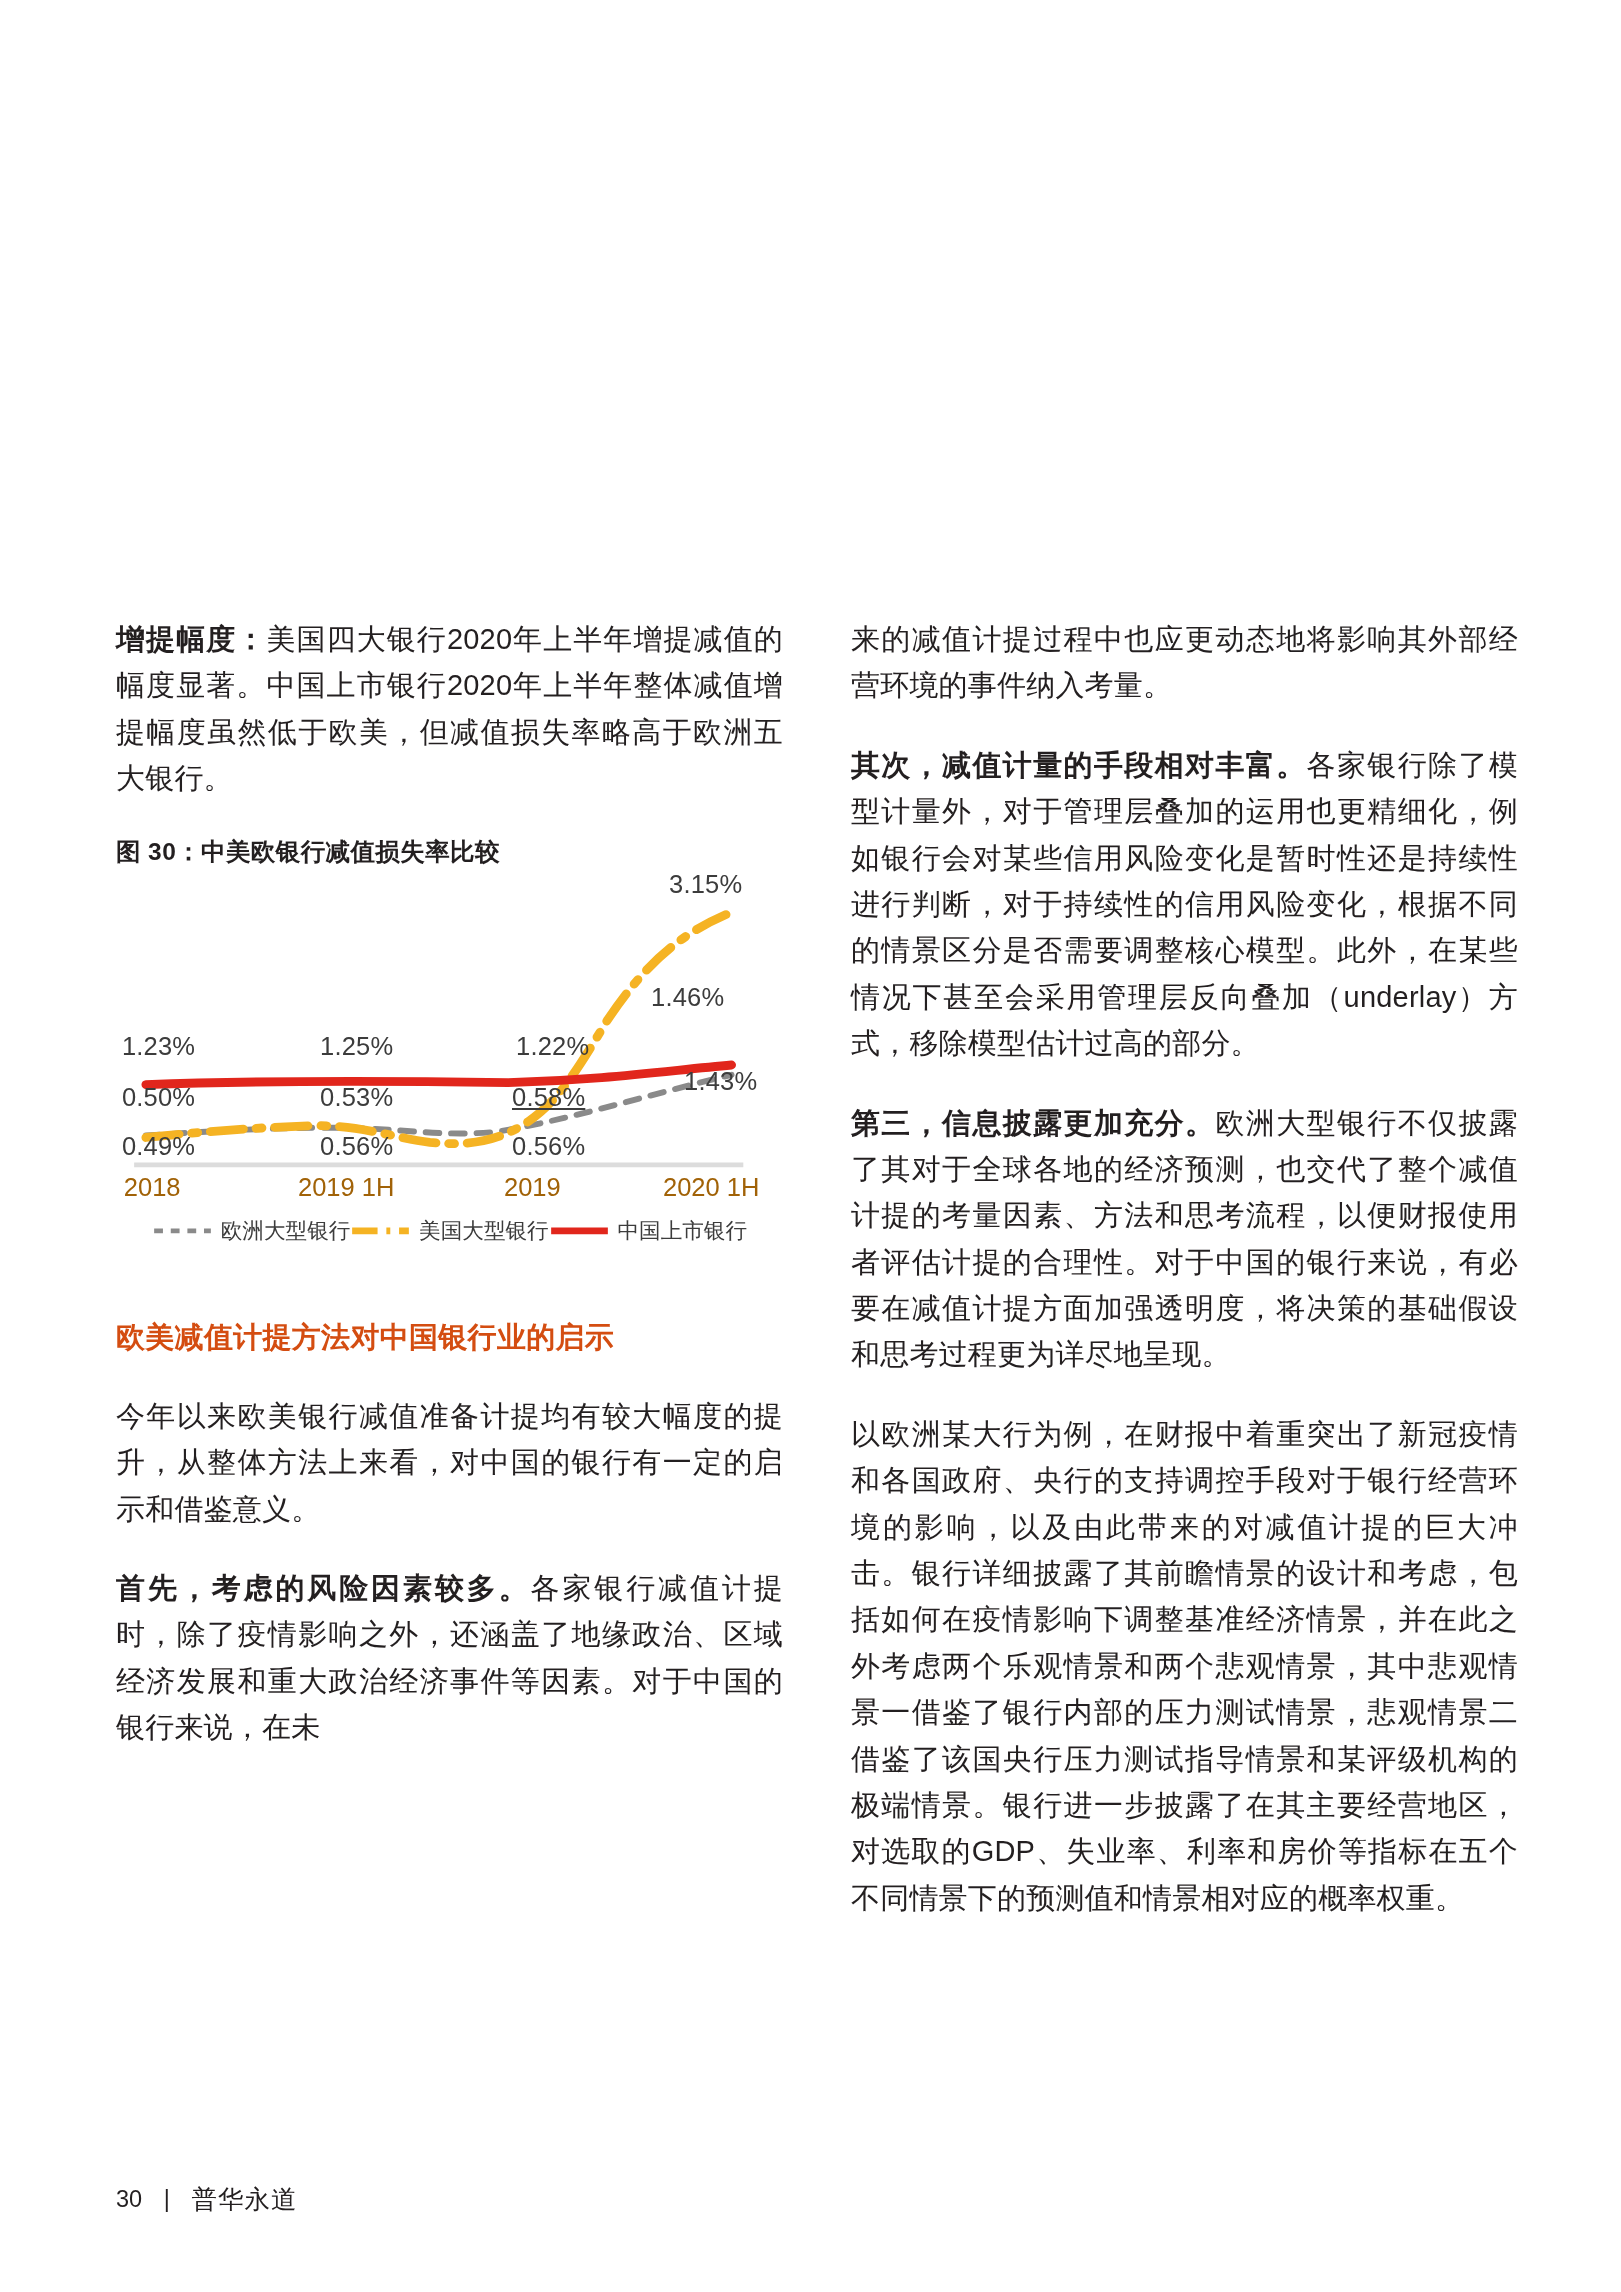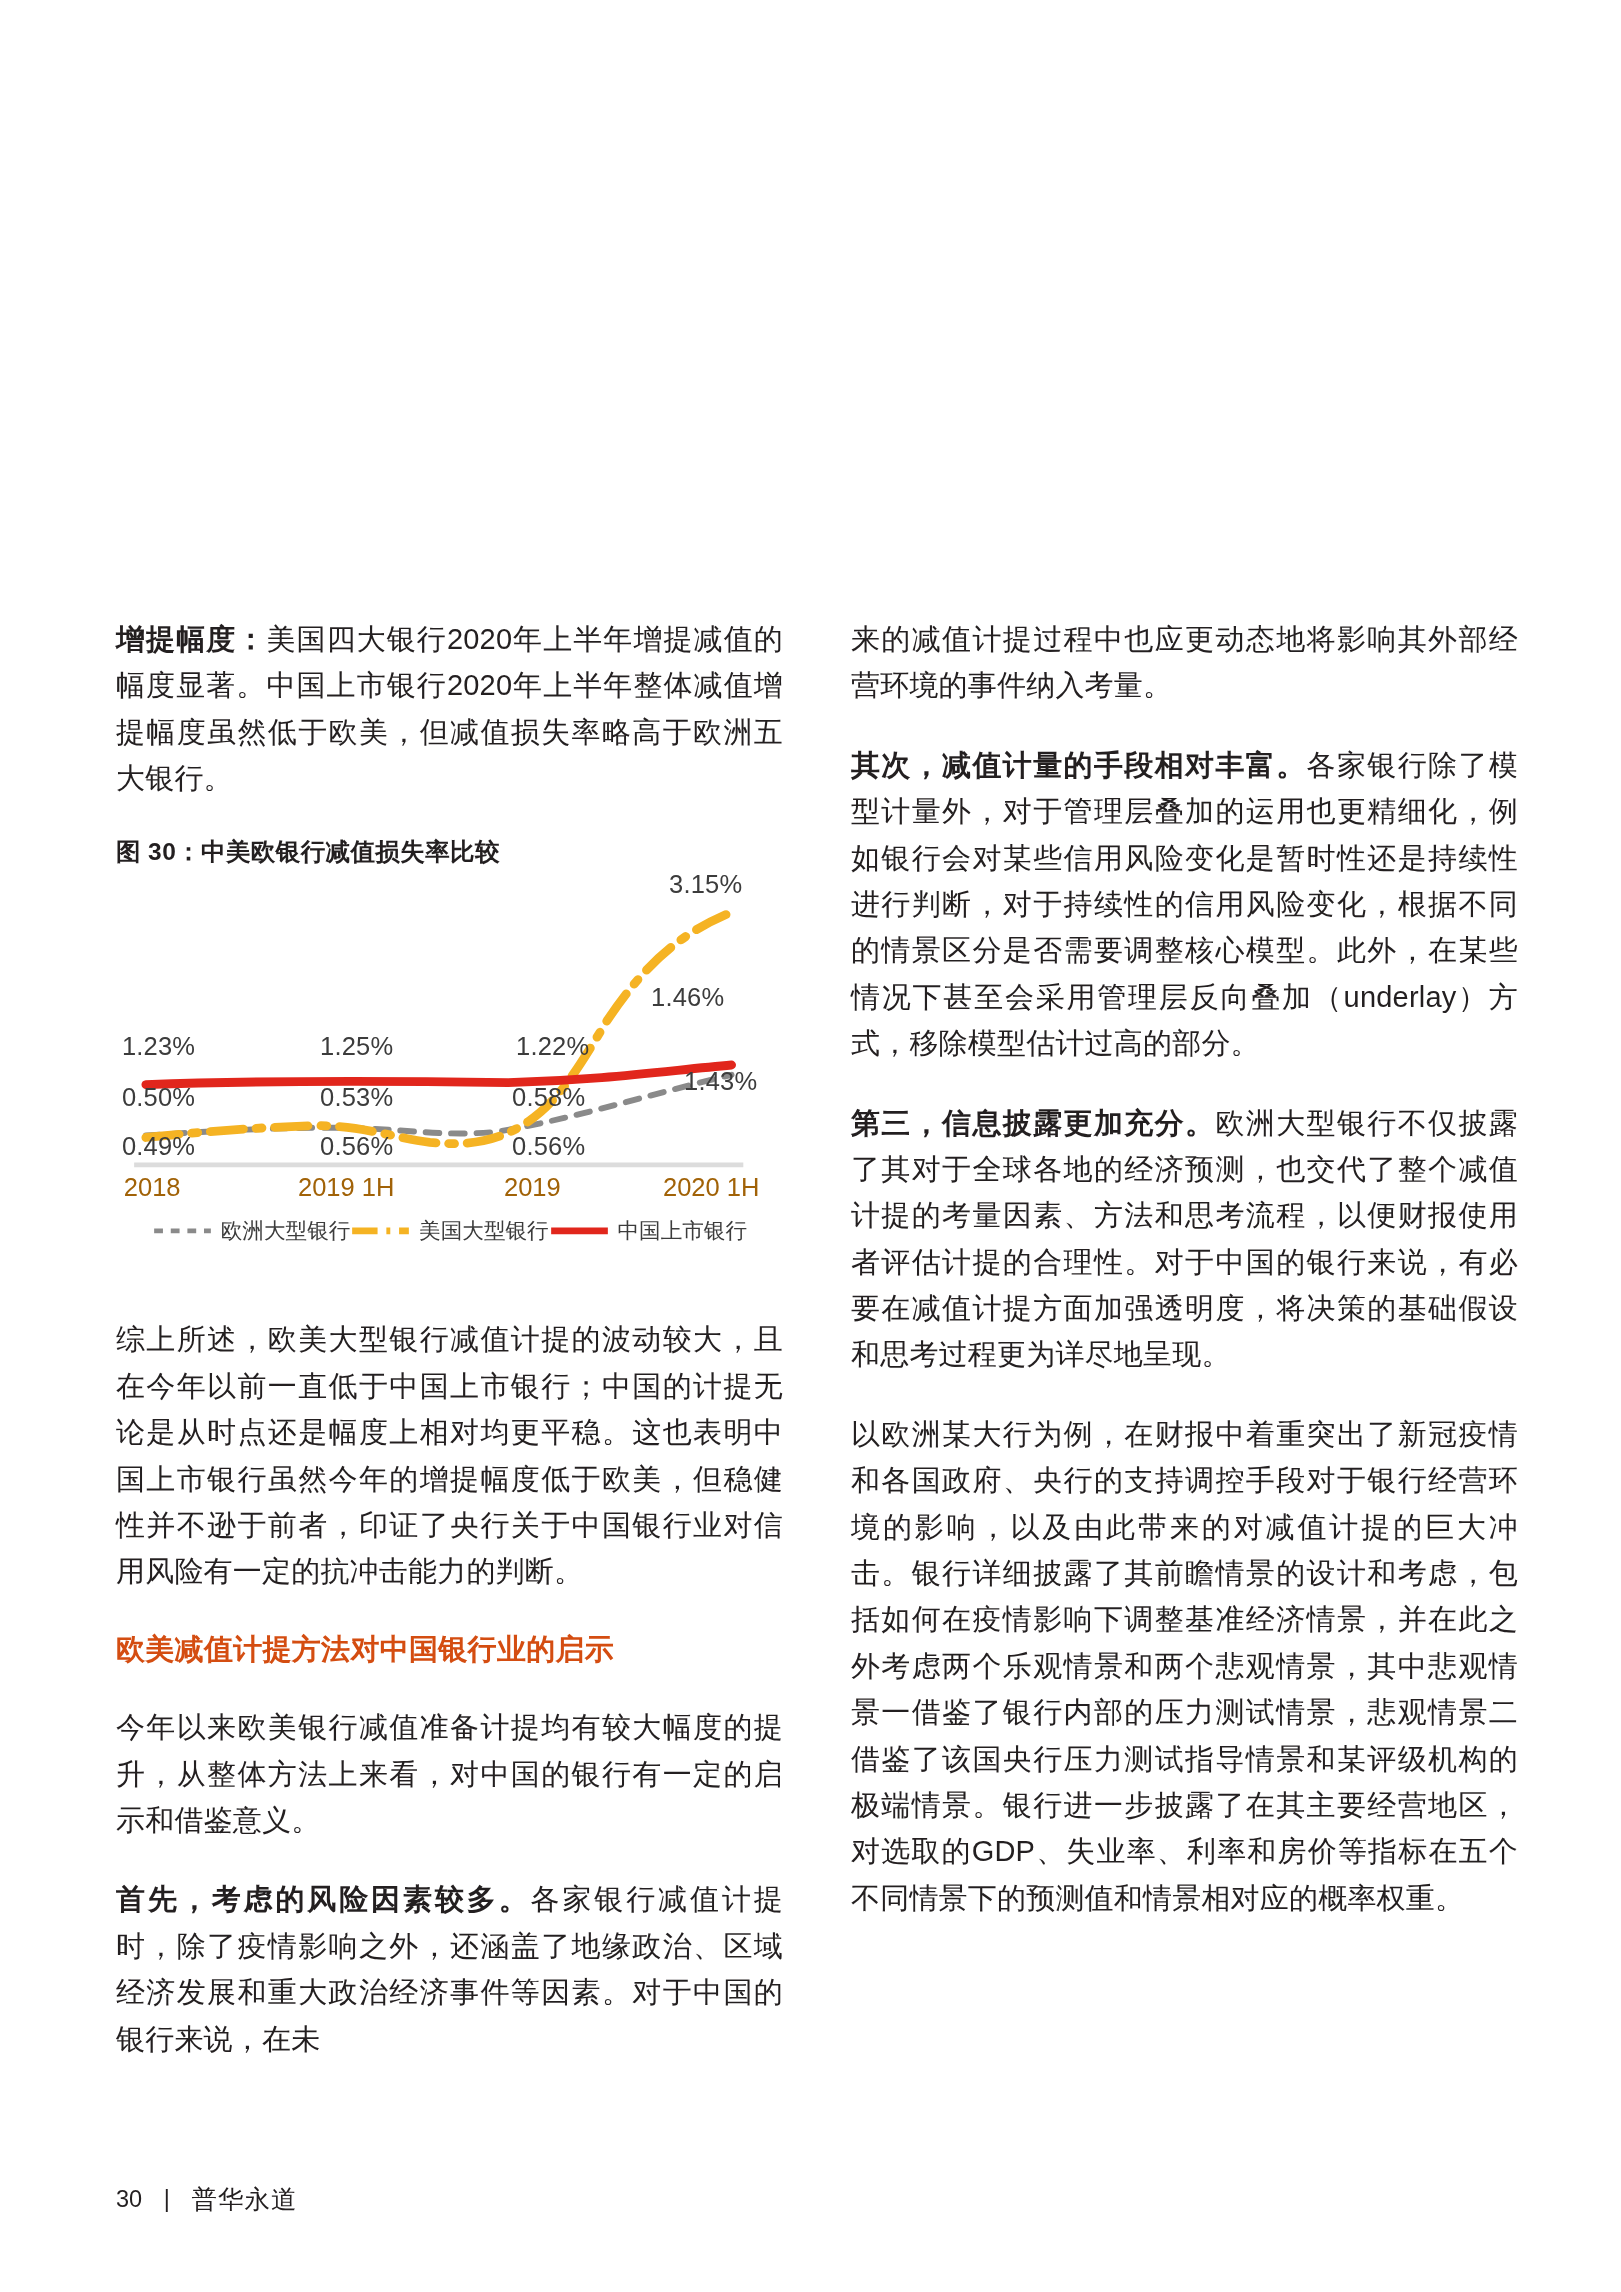--- a/index.html
+++ b/index.html
@@ -125,21 +125,21 @@
           <path d="M 30 214 C 140 210, 260 210, 400 212 C 500 209, 560 200, 628 194" fill="none" stroke="#e1261c" stroke-width="9" stroke-linecap="round"></path>
         </svg>
 
         <span class="dlabel" style="left:5.9px;  top:157px;">1.23%</span>
         <span class="dlabel" style="left:204px;top:157px;">1.25%</span>
         <span class="dlabel" style="left:400px;top:157px;">1.22%</span>
         <span class="dlabel" style="left:535px;top:108px;">1.46%</span>
 
         <span class="dlabel" style="left:5.9px;  top:208px;">0.50%</span>
         <span class="dlabel" style="left:204px;top:208px;">0.53%</span>
-        <span class="dlabel" style="left:396px;top:208px;">0.58%</span>
+        <span class="dlabel" style="left:396px;top:208px;text-decoration:underline;">0.58%</span>
         <span class="dlabel" style="left:553px;top:-4.9px;text-align:center;">3.15%</span>
 
         <span class="dlabel" style="left:5.9px;  top:257px;">0.49%</span>
         <span class="dlabel" style="left:204px;top:257px;">0.56%</span>
         <span class="dlabel" style="left:396px;top:257px;">0.56%</span>
         <span class="dlabel" style="left:568px;top:192px;">1.43%</span>
 
         <span class="xlabel" style="left:7.8px;  top:298px;">2018</span>
         <span class="xlabel" style="left:182px;top:298px;">2019 1H</span>
         <span class="xlabel" style="left:388px;top:298px;">2019</span>
@@ -161,21 +161,20 @@
           <div class="leg-item">
             <svg width="61" height="13.7" viewBox="0 0 62 14">
               <line x1="2" y1="7" x2="60" y2="7" stroke="#e1261c" stroke-width="7" stroke-linecap="butt"></line>
             </svg>
             <span class="leg-label">中国上市银行</span>
           </div>
         </div>
       </div>
     </div>
 
-    <p class="body">综上所述，欧美大型银行减值计提的波动较大，且在今年以前一直低于中国上市银行；中国的计提无论是从时点还是幅度上相对均更平稳。这也表明中国上市银行虽然今年的增提幅度低于欧美，但稳健性并不逊于前者，印证了央行关于中国银行业对信用风险有一定的抗冲击能力的判断。</p>
 
     <h2 class="section">欧美减值计提方法对中国银行业的启示</h2>
 
     <p class="body">今年以来欧美银行减值准备计提均有较大幅度的提升，从整体方法上来看，对中国的银行有一定的启示和借鉴意义。</p>
 
     <p class="body"><b class="lead">首先，考虑的风险因素较多。</b><span>各家银行减值计提时，除了疫情影响之外，还涵盖了地缘政治、区域经济发展和重大政治经济事件等因素。对于中国的银行来说，在未</span></p>
   </div>
 
   <div class="col col-right">
 

